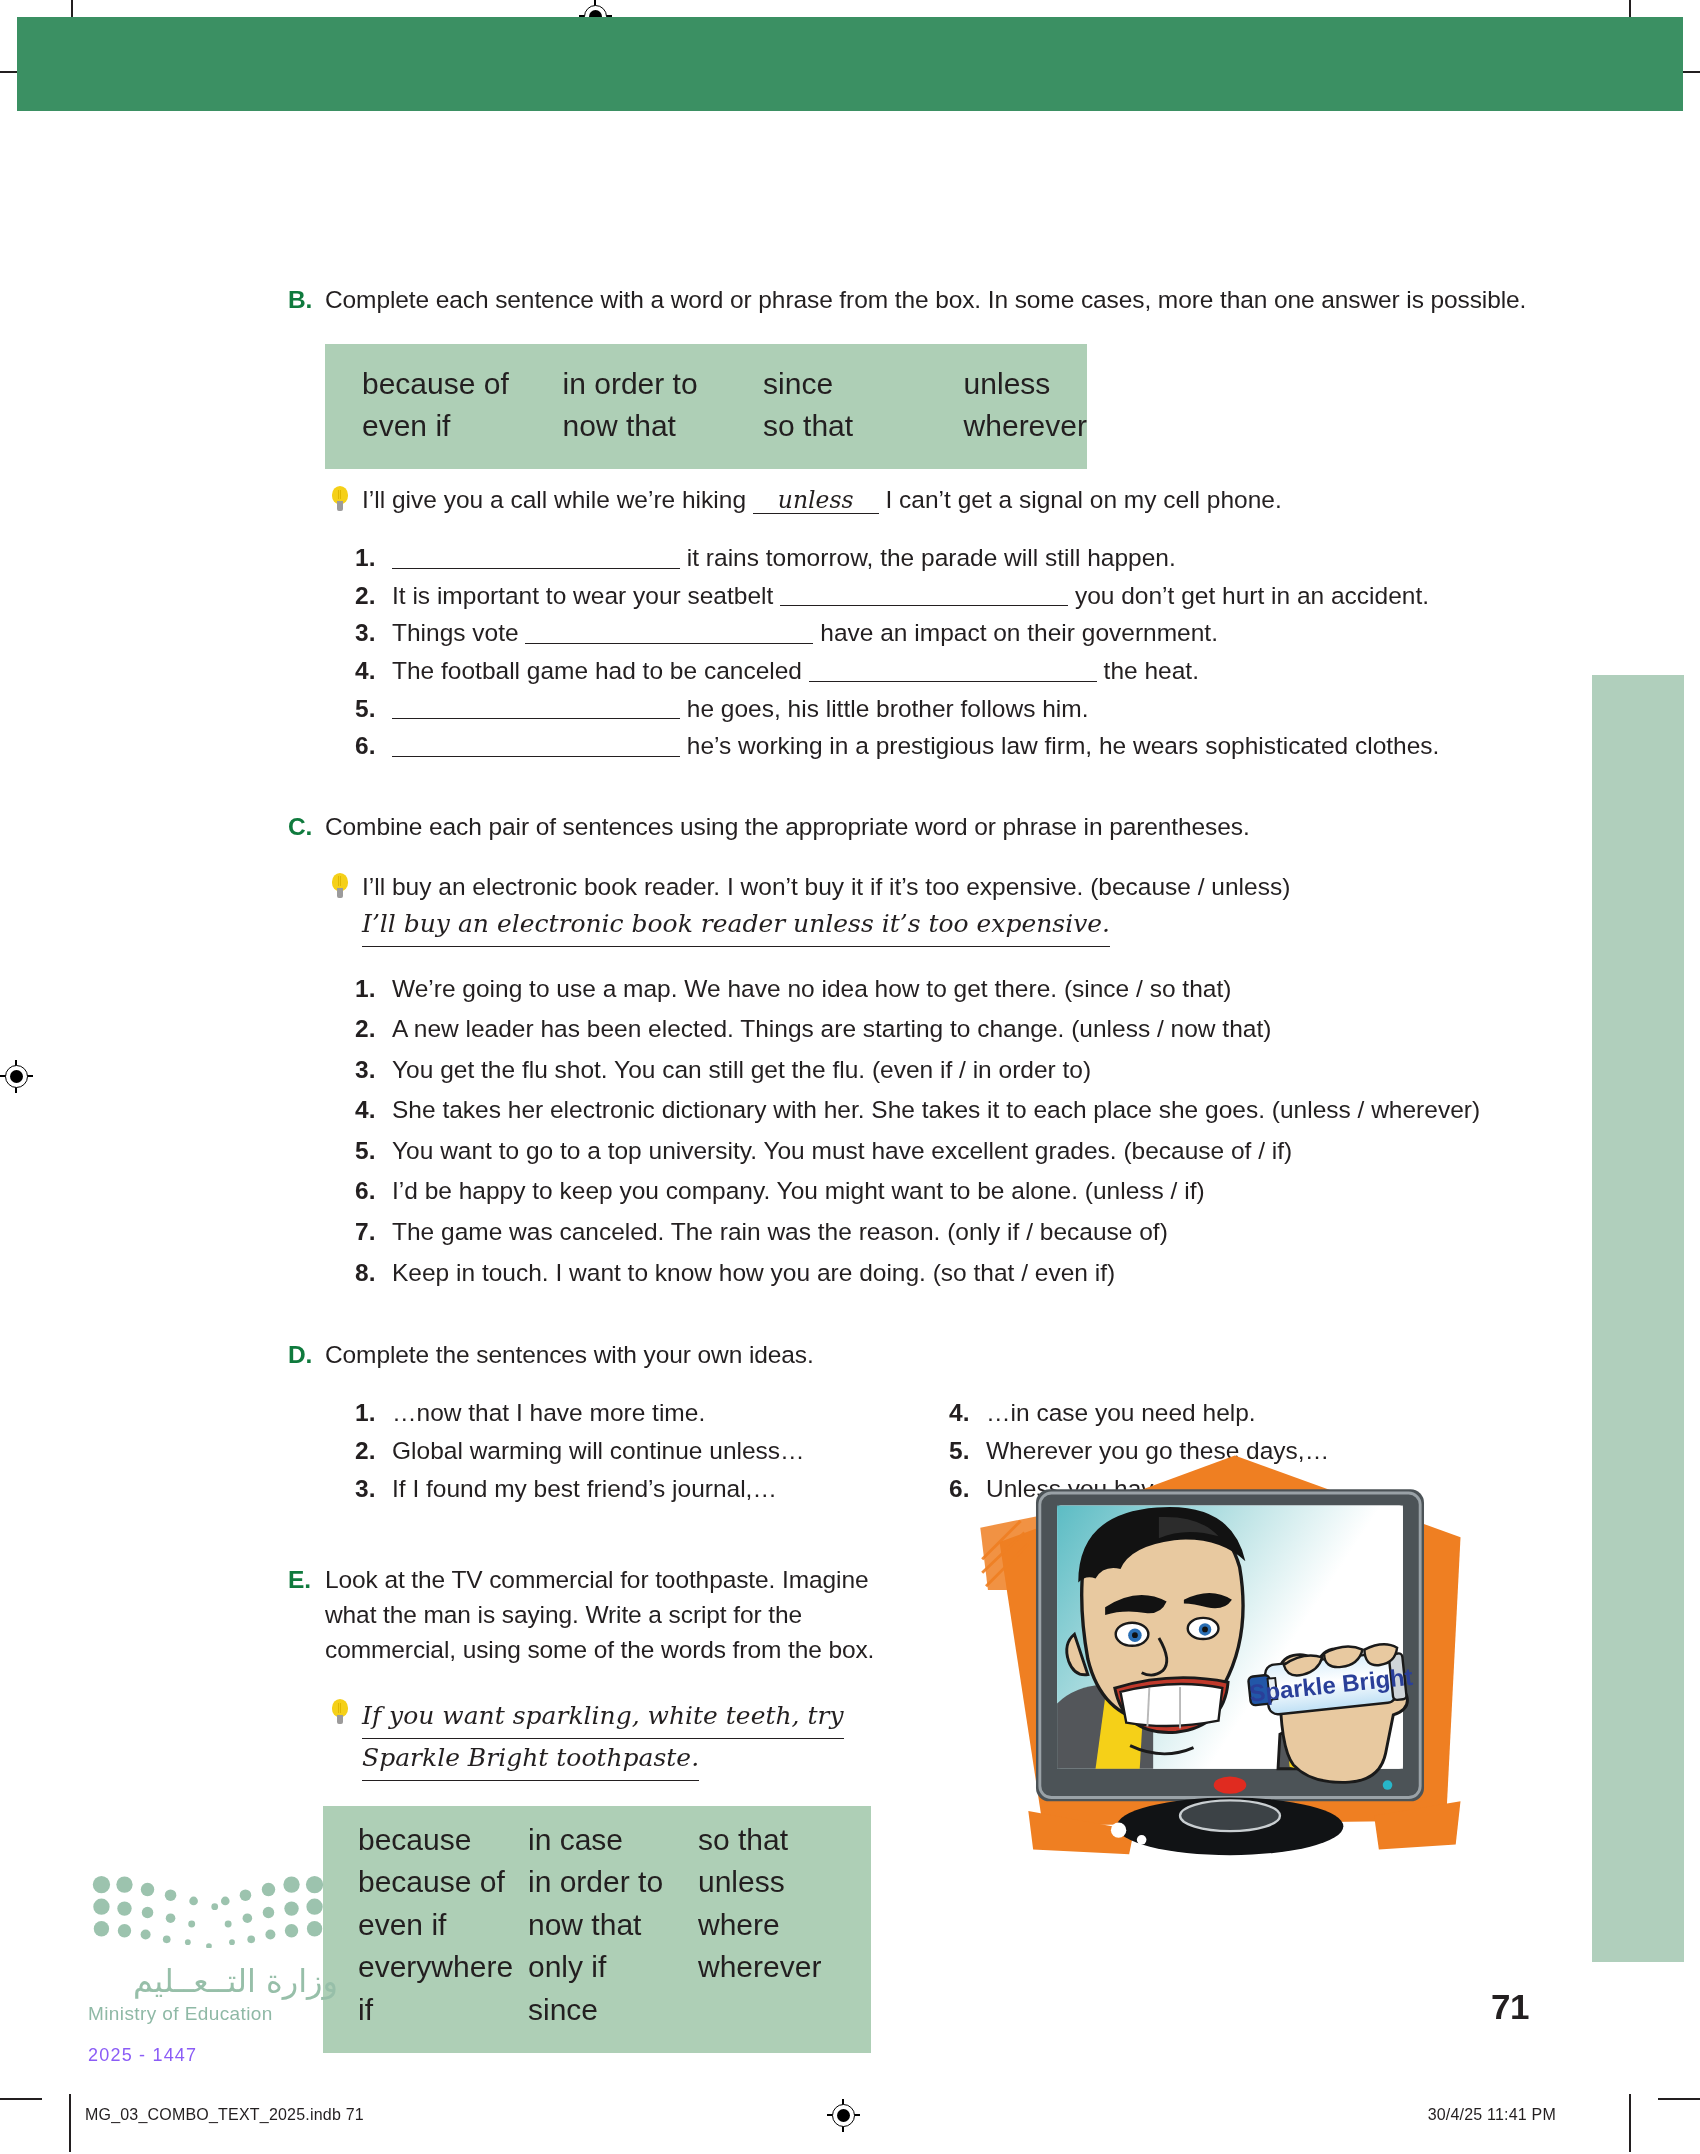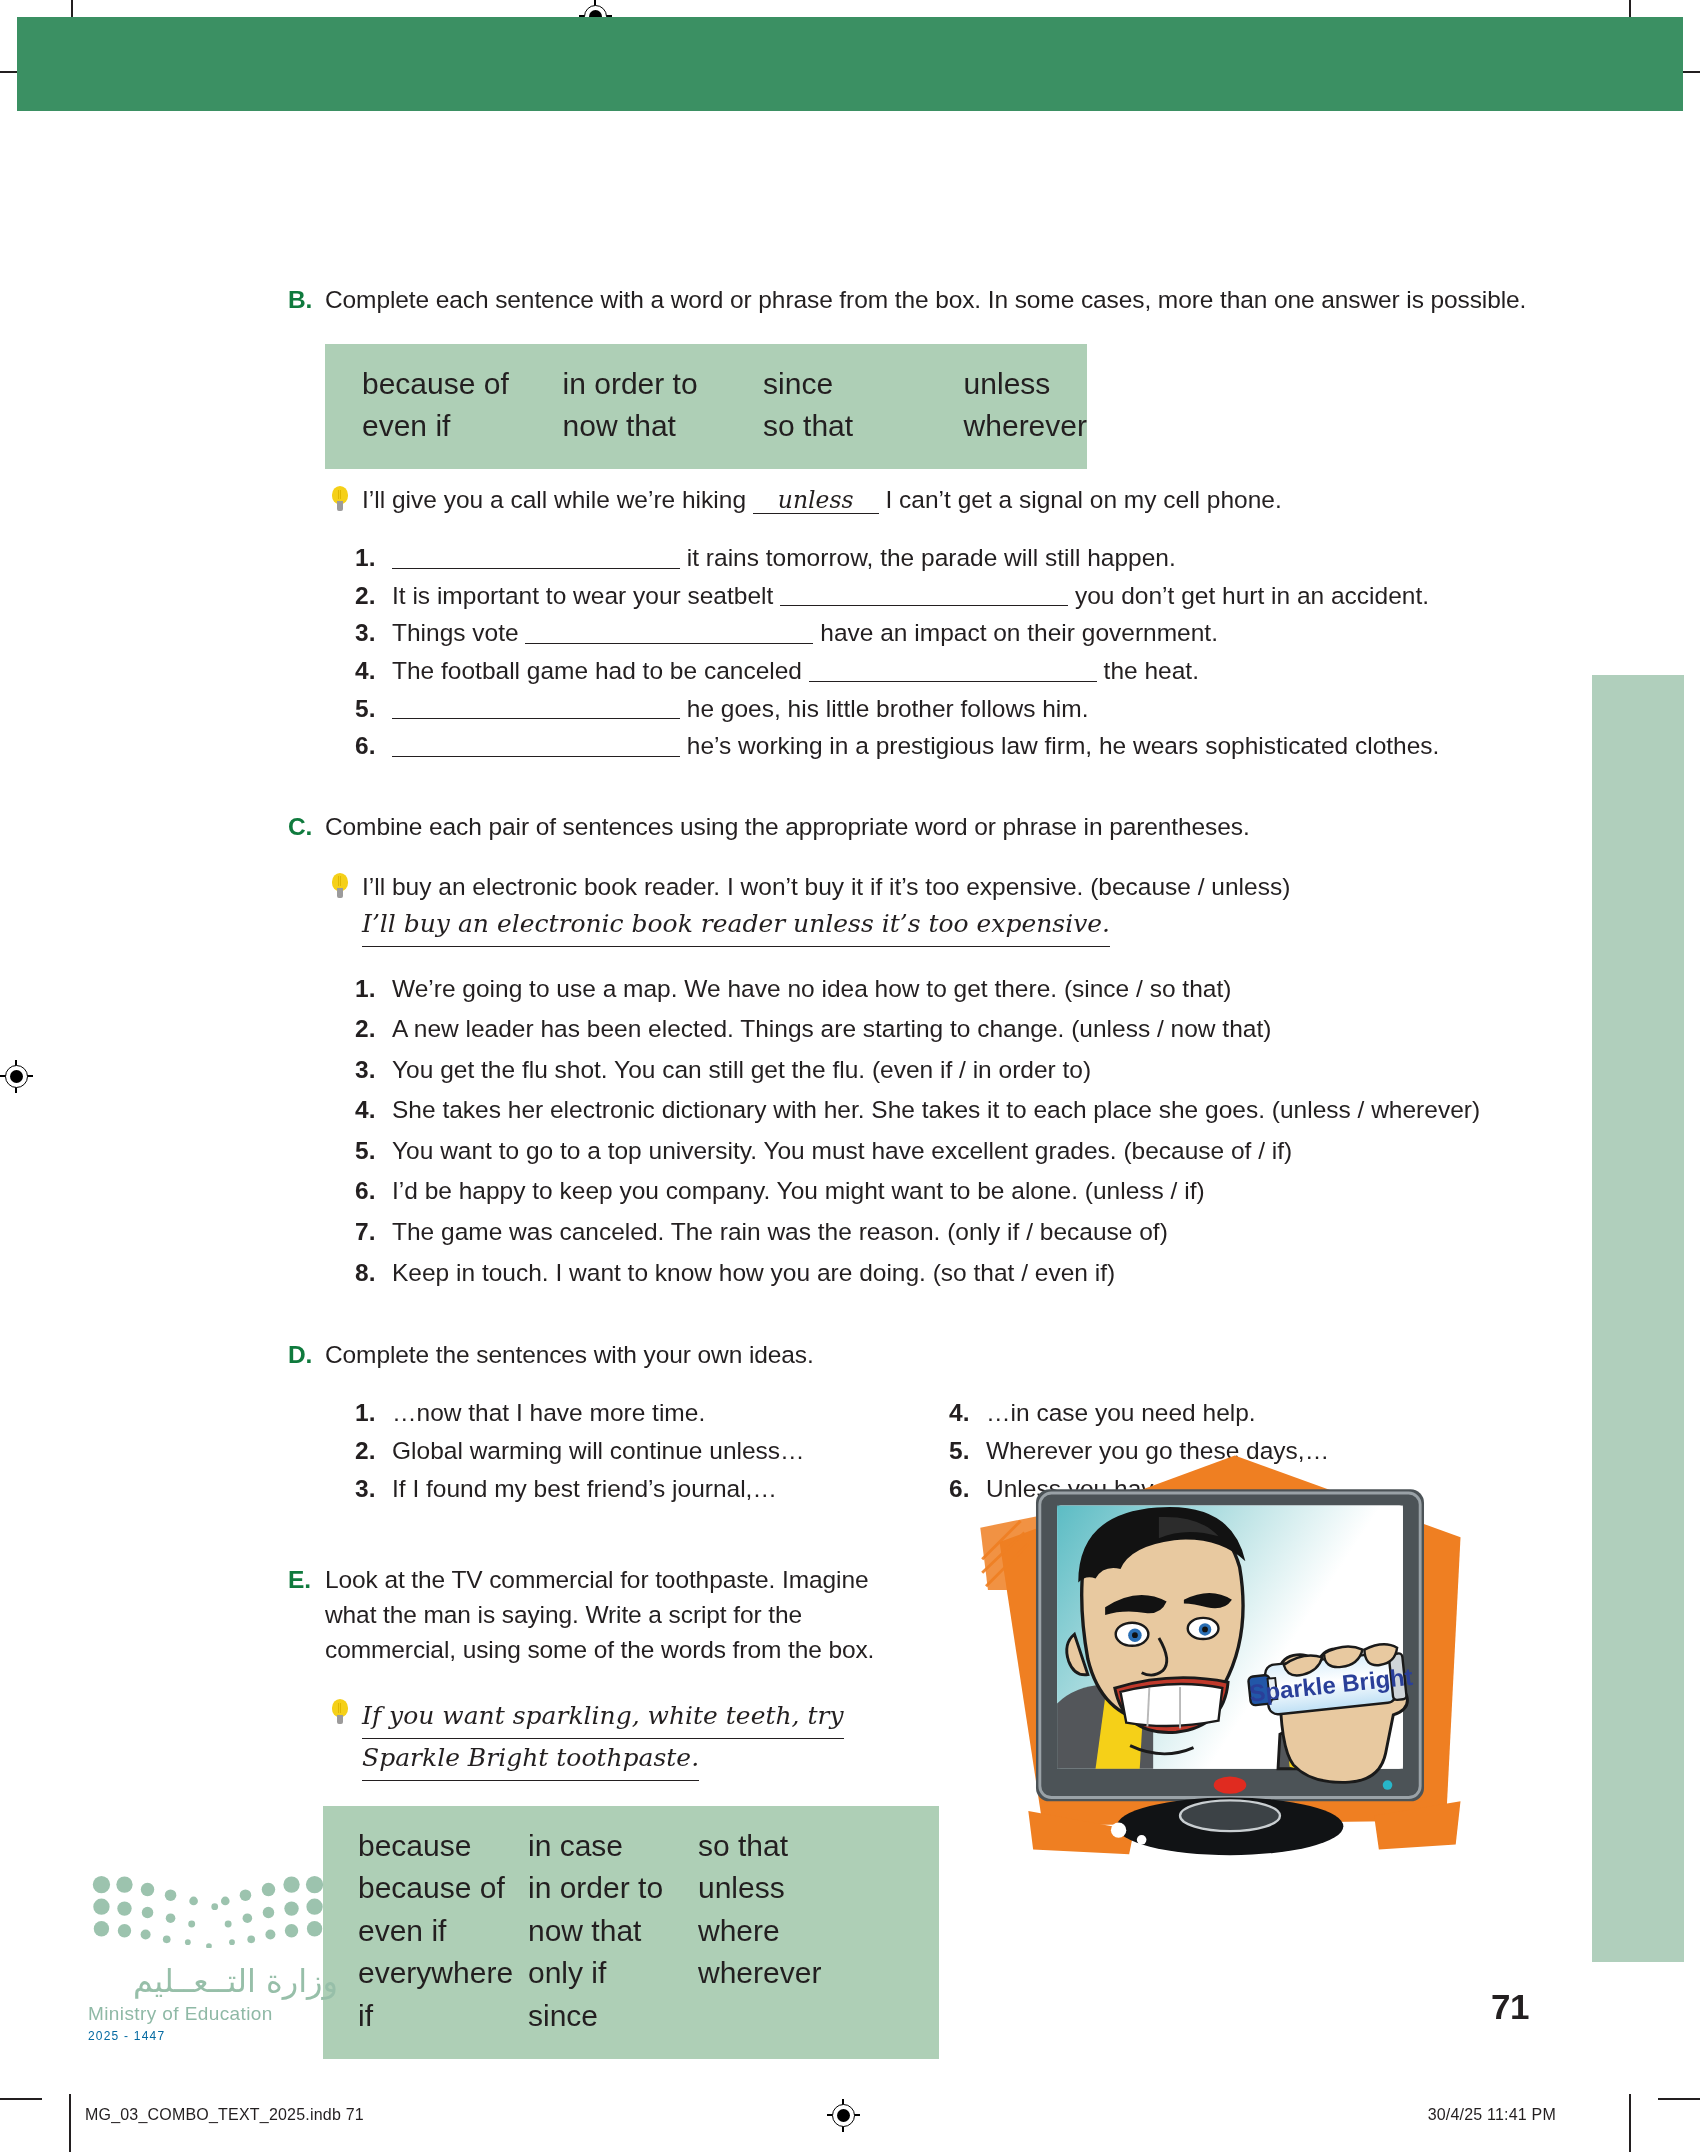--- a/index.html
+++ b/index.html
@@ -94,22 +94,22 @@
   #wordbox-top {
     margin: 26px 0 0 37px;
     width: 762px;
     padding: 19px 0 21px 37px;
   }
   #wordbox-top .col { width: 202px; }
   #wordbox-top .col:last-child { width: auto; }
 
   #wordbox-bottom {
     margin: 25px 0 0 35px;
-    width: 616px;
-    padding: 19px 0 21px 35px;
+    width: 548px;
+    padding: 13px 0 21px 35px;
   }
   #wordbox-bottom .col { width: 170px; }
   #wordbox-bottom .col:last-child { width: auto; }
 
   
   .bulb-row {
     display: flex;
     align-items: flex-start;
     font-size: 24.5px;
     line-height: 1.42;
@@ -224,24 +224,24 @@
     direction: rtl;
     font-family: "DejaVu Sans", sans-serif;
   }
   #moe-logo .moe-en {
     font-size: 19px;
     color: #8fb9a6;
     letter-spacing: 0.4px;
     margin-top: 3.8px;
   }
   #moe-logo .moe-yr {
-    font-size: 12px;
-    color: #0369a1;
+    font-size: 18px;
+    color: #8b5cf6;
     letter-spacing: 1.2px;
-    margin-top: 4px;
+    margin-top: 20px;
   }
 
   
   #page-number {
     position: absolute;
     left: 1491px; top: 1987px;
     font-size: 35px;
     font-weight: bold;
     color: #231f20;
     letter-spacing: -0.5px;

